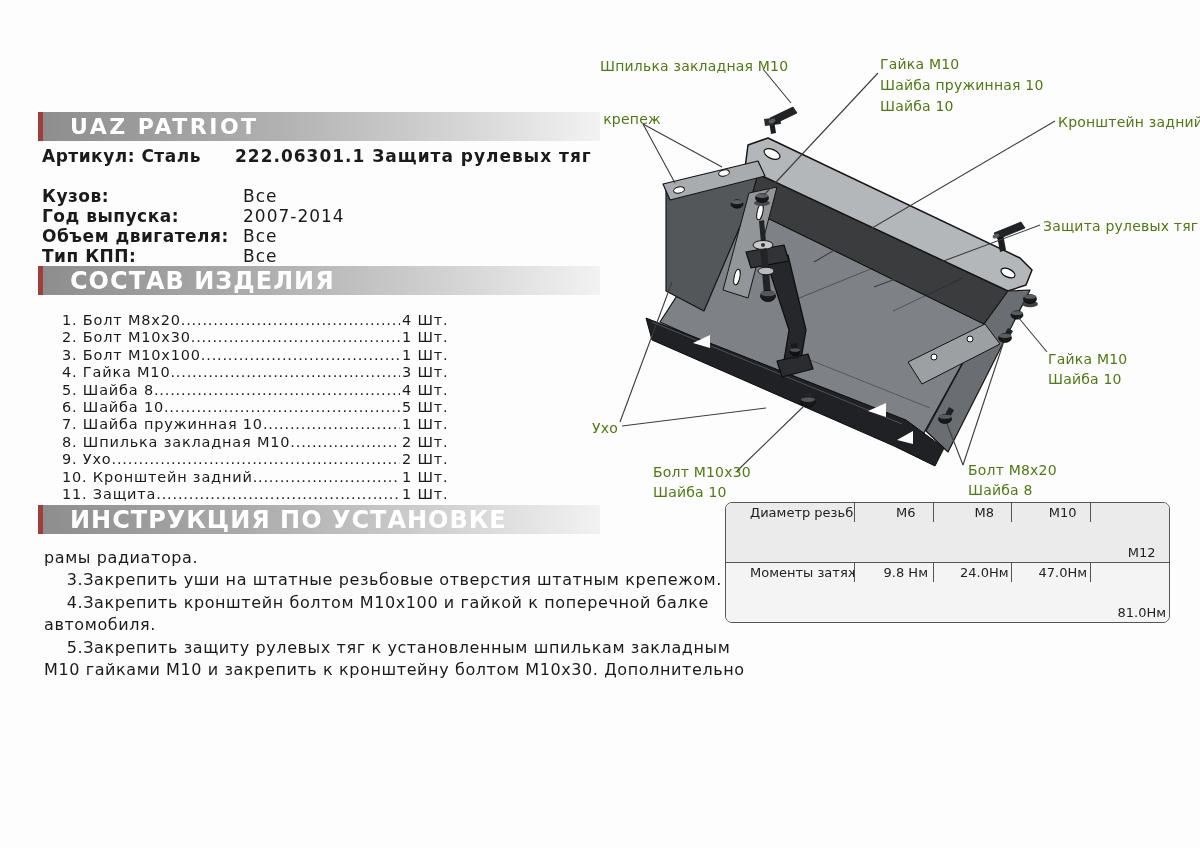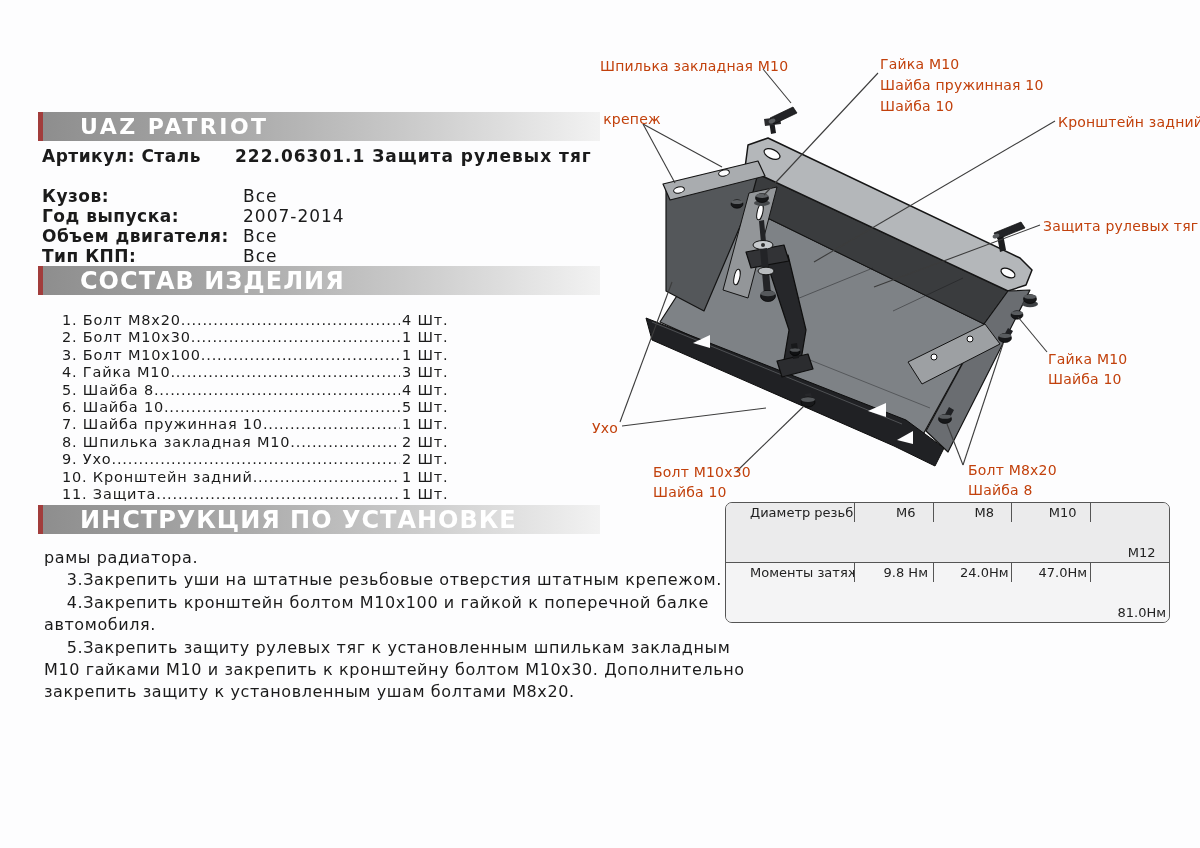--- a/index.html
+++ b/index.html
@@ -11,21 +11,21 @@
   
   .bar{
     position:absolute;left:38px;width:562px;height:29px;
     background:linear-gradient(to right,#8d8d8d 0%,#a9a9a9 35%,#c9c9c9 65%,#f2f2f2 100%);
     display:flex;align-items:center;
   }
   .bar::before{
     content:"";position:absolute;left:0;top:0;width:5px;height:29px;background:#a23d3c;
   }
   .bar .bar-text{
-    padding-left:42px;color:#ffffff;font-weight:bold;white-space:nowrap;
+    padding-left:32px;color:#ffffff;font-weight:bold;white-space:nowrap;
   }
   #bar-title .bar-text{font-size:22px;letter-spacing:2.5px;}
   #bar-parts .bar-text,#bar-instr .bar-text{font-size:24px;letter-spacing:1px;}
   
   .article-row{position:absolute;left:42px;top:146px;font-size:17px;white-space:nowrap;}
   .article-row .lbl{font-weight:bold;letter-spacing:.5px;}
   .article-row .val{position:absolute;left:193px;top:0;letter-spacing:1px;font-weight:bold;}
   .specs{position:absolute;left:42px;top:186px;}
   .spec-row{display:flex;height:20px;line-height:20px;font-size:17px;white-space:nowrap;}
   .spec-label{width:201px;font-weight:bold;letter-spacing:.5px;}
@@ -43,21 +43,21 @@
   
   .torque{position:absolute;left:725px;top:502px;width:443px;border:1.4px solid #555;border-radius:7px;
     overflow:hidden;background:#f0f0f1;}
   .t-row{display:grid;grid-template-columns:129px 78.5px 78.5px 78.5px 78.5px;}
   .t-row.hdr{background:#ebebec;border-bottom:1px solid #555;}
   .t-row.val{background:#f4f4f5;}
   .t-cell{height:19px;line-height:19px;text-align:center;font-size:13px;color:#222;
     border-right:1px solid #555;overflow:hidden;white-space:nowrap;padding-left:24px;}
   .t-cell:last-child{border-right:none;margin-top:40px;}
   
-  .dlabel{position:absolute;font-size:14px;letter-spacing:.2px;color:#c2410c;white-space:nowrap;}
+  .dlabel{position:absolute;font-size:14px;letter-spacing:.2px;color:#4d7c0f;white-space:nowrap;}
   .dlabel div{line-height:20px;}
   #lbl-gayka-top div{line-height:21px;}
   #lbl-gayka-right div,#lbl-bolt-m10x30 div,#lbl-bolt-m8x20 div{line-height:20px;}
   
   #diagram-svg{position:absolute;left:0;top:0;pointer-events:none;}
 </style>
 </head>
 <body>
 
 <div id="page">
@@ -305,21 +305,20 @@
     <span class="bar-text">ИНСТРУКЦИЯ ПО УСТАНОВКЕ</span>
   </div>
 
   <div class="instructions">
     <div class="instr-line">рамы радиатора.</div>
     <div class="instr-line">    3.Закрепить уши на штатные резьбовые отверстия штатным крепежом.</div>
     <div class="instr-line">    4.Закрепить кронштейн болтом М10х100 и гайкой к поперечной балке</div>
     <div class="instr-line">автомобиля.</div>
     <div class="instr-line">    5.Закрепить защиту рулевых тяг к установленным шпилькам закладным</div>
     <div class="instr-line">М10 гайками М10 и закрепить к кронштейну болтом М10х30. Дополнительно</div>
-    <div class="instr-line">закрепить защиту к установленным ушам болтами М8х20.</div>
   </div>
 
   <div class="torque">
     <div class="t-row hdr">
       <div class="t-cell">Диаметр резьбы</div>
       <div class="t-cell">М6</div>
       <div class="t-cell">М8</div>
       <div class="t-cell">М10</div>
       <div class="t-cell">М12</div>
     </div>

